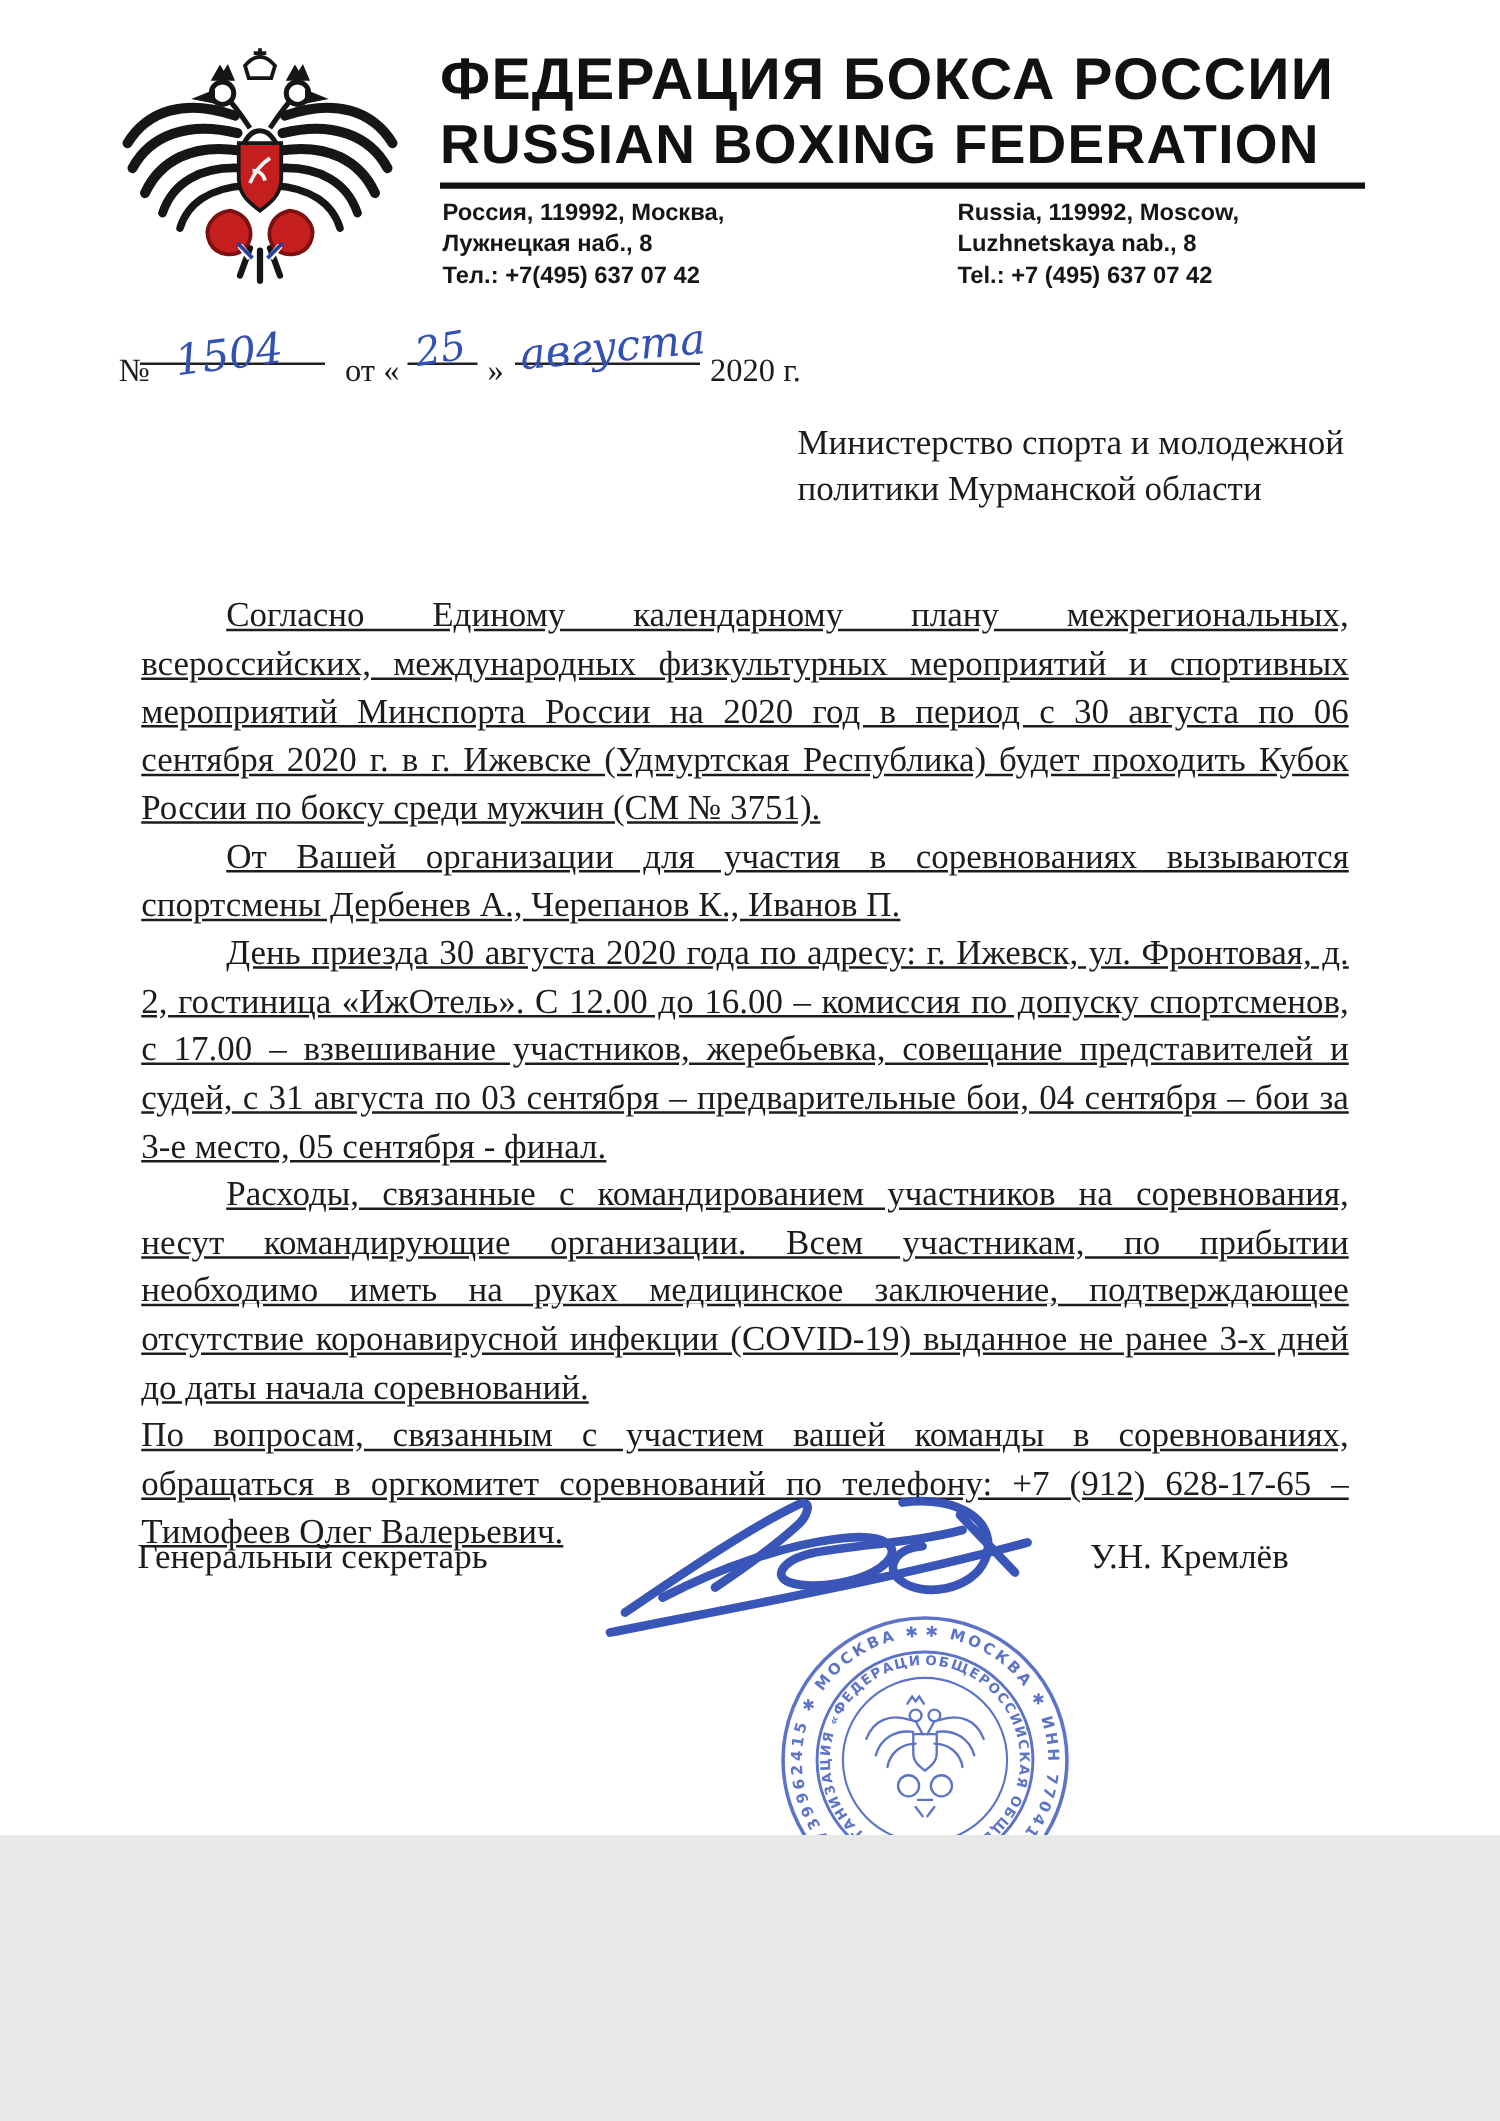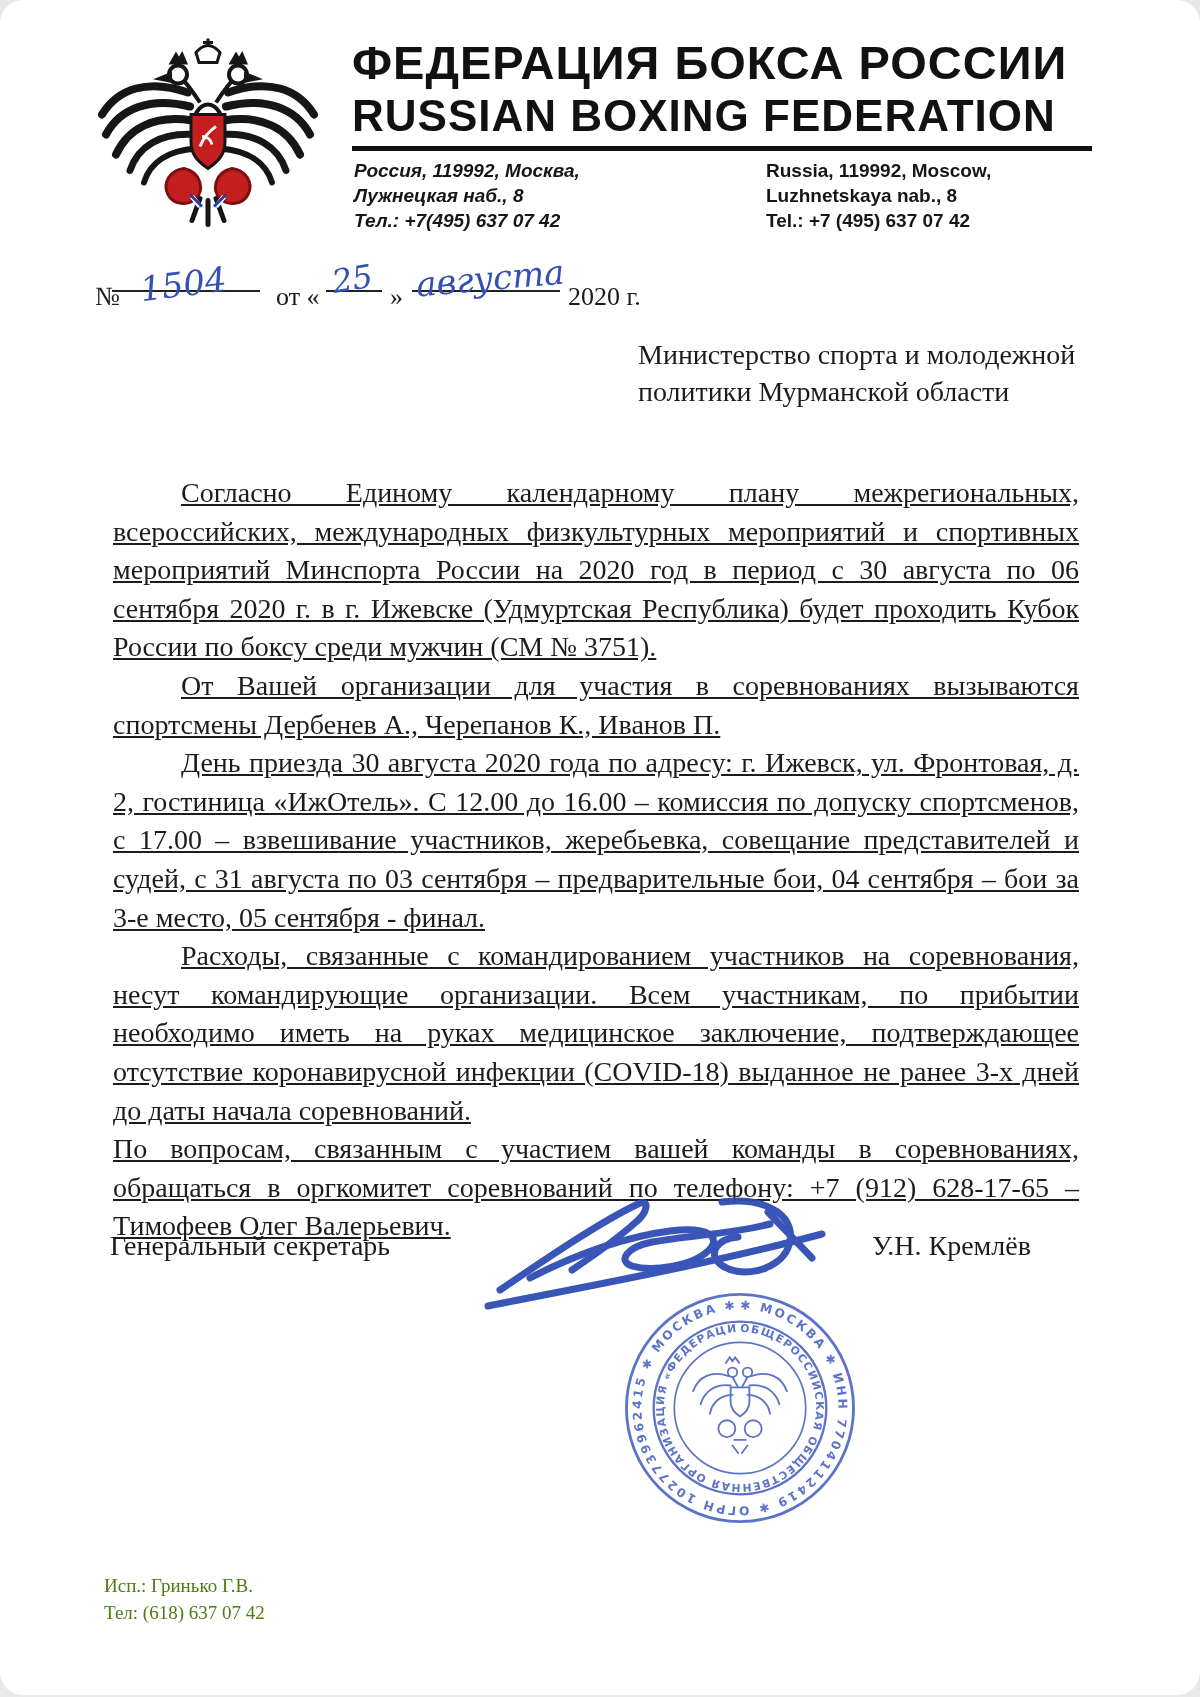--- a/index.html
+++ b/index.html
@@ -1,28 +1,28 @@
 <!DOCTYPE html>
 <html><head>
 <meta charset="utf-8">
 <style>
   html,body{margin:0;padding:0;background:#e8e8e8;}
   .page{
-    position:relative;width:1200px;height:1695px;margin:0 auto;
+    position:relative;width:1200px;height:1468px;margin:0 auto;
     background:#ffffff;overflow:hidden;
-    font-family:"Liberation Serif",serif;color:#1c1c1c;border-radius:23px;
+    font-family:"Liberation Serif",serif;color:#1c1c1c;
   }
   
   .emblem{position:absolute;left:88px;top:28px;width:240px;height:205px;}
   .head-title{position:absolute;left:352px;top:36px;width:745px;font-family:"Liberation Sans",sans-serif;font-weight:bold;color:#111;}
   .title-ru{font-size:47px;letter-spacing:1px;line-height:54px;white-space:nowrap;}
   .title-en{font-size:44px;letter-spacing:1px;line-height:52px;white-space:nowrap;}
   .head-rule{position:absolute;left:352px;top:146px;width:740px;height:5px;background:#111;}
   .addr{position:absolute;top:158px;font-family:"Liberation Sans",sans-serif;font-weight:bold;font-size:19px;line-height:25px;color:#161616;}
-  .addr-ru{left:354px;font-style:italic;}
+  .addr-ru{left:354px;}
   .addr-en{left:766px;}
   
   .refline{position:absolute;top:276px;left:0;width:100%;height:70px;font-size:26px;}
   .ref-label{position:absolute;top:6px;}
   .uline{position:absolute;border-bottom:2px solid #222;height:30px;}
   .handwrite{position:absolute;font-family:"DejaVu Serif",serif;font-style:italic;color:#3350b4;white-space:nowrap;}
   
   .addressee{position:absolute;left:638px;top:336px;width:448px;font-size:28px;line-height:37px;}
   
   .body-text{position:absolute;left:113px;top:474px;width:966px;font-size:28px;line-height:38.6px;text-align:justify;text-decoration:underline;}
@@ -125,21 +125,21 @@
 
   <div class="addressee">
     <div>Министерство спорта и молодежной</div>
     <div>политики Мурманской области</div>
   </div>
 
   <div class="body-text">
     <p class="para">Согласно Единому календарному плану межрегиональных, всероссийских, международных физкультурных мероприятий и спортивных мероприятий Минспорта  России на 2020 год в  период с 30 августа по 06 сентября 2020 г. в г. Ижевске (Удмуртская Республика) будет проходить Кубок России по боксу среди мужчин (СМ № 3751).</p>
     <p class="para">От Вашей организации для участия в соревнованиях вызываются  спортсмены Дербенев А., Черепанов К., Иванов П.</p>
     <p class="para">День приезда 30 августа 2020 года по адресу: г. Ижевск, ул. Фронтовая, д. 2, гостиница «ИжОтель». С 12.00 до 16.00 – комиссия по допуску спортсменов, с 17.00 – взвешивание участников, жеребьевка, совещание представителей и судей, с 31 августа по 03 сентября – предварительные бои, 04 сентября – бои за 3-е место, 05 сентября - финал.</p>
-    <p class="para">Расходы, связанные с командированием участников на соревнования, несут командирующие организации. Всем участникам, по прибытии необходимо иметь на руках медицинское заключение, подтверждающее отсутствие коронавирусной инфекции (COVID-18) выданное не ранее 3-х дней до даты начала соревнований.</p>
+    <p class="para">Расходы, связанные с командированием участников на соревнования, несут командирующие организации. Всем участникам, по прибытии необходимо иметь на руках медицинское заключение, подтверждающее отсутствие коронавирусной инфекции (COVID-19) выданное не ранее 3-х дней до даты начала соревнований.</p>
     <p class="para no-indent">По вопросам, связанным с участием вашей команды в соревнованиях, обращаться в оргкомитет соревнований по телефону: +7 (912) 628-17-65 – Тимофеев Олег Валерьевич.</p>
   </div>
 
   <div class="sig-role">Генеральный секретарь</div>
   <div class="sig-name">У.Н. Кремлёв</div>
 
   <svg class="stamp" viewBox="0 0 260 260" xmlns="http://www.w3.org/2000/svg">
     <defs>
       <path id="outerTextPath" d="M130,25 a105,105 0 1 1 -0.01,0"></path>
       <path id="innerTextPath" d="M130,49 a81,81 0 1 1 -0.01,0"></path>

